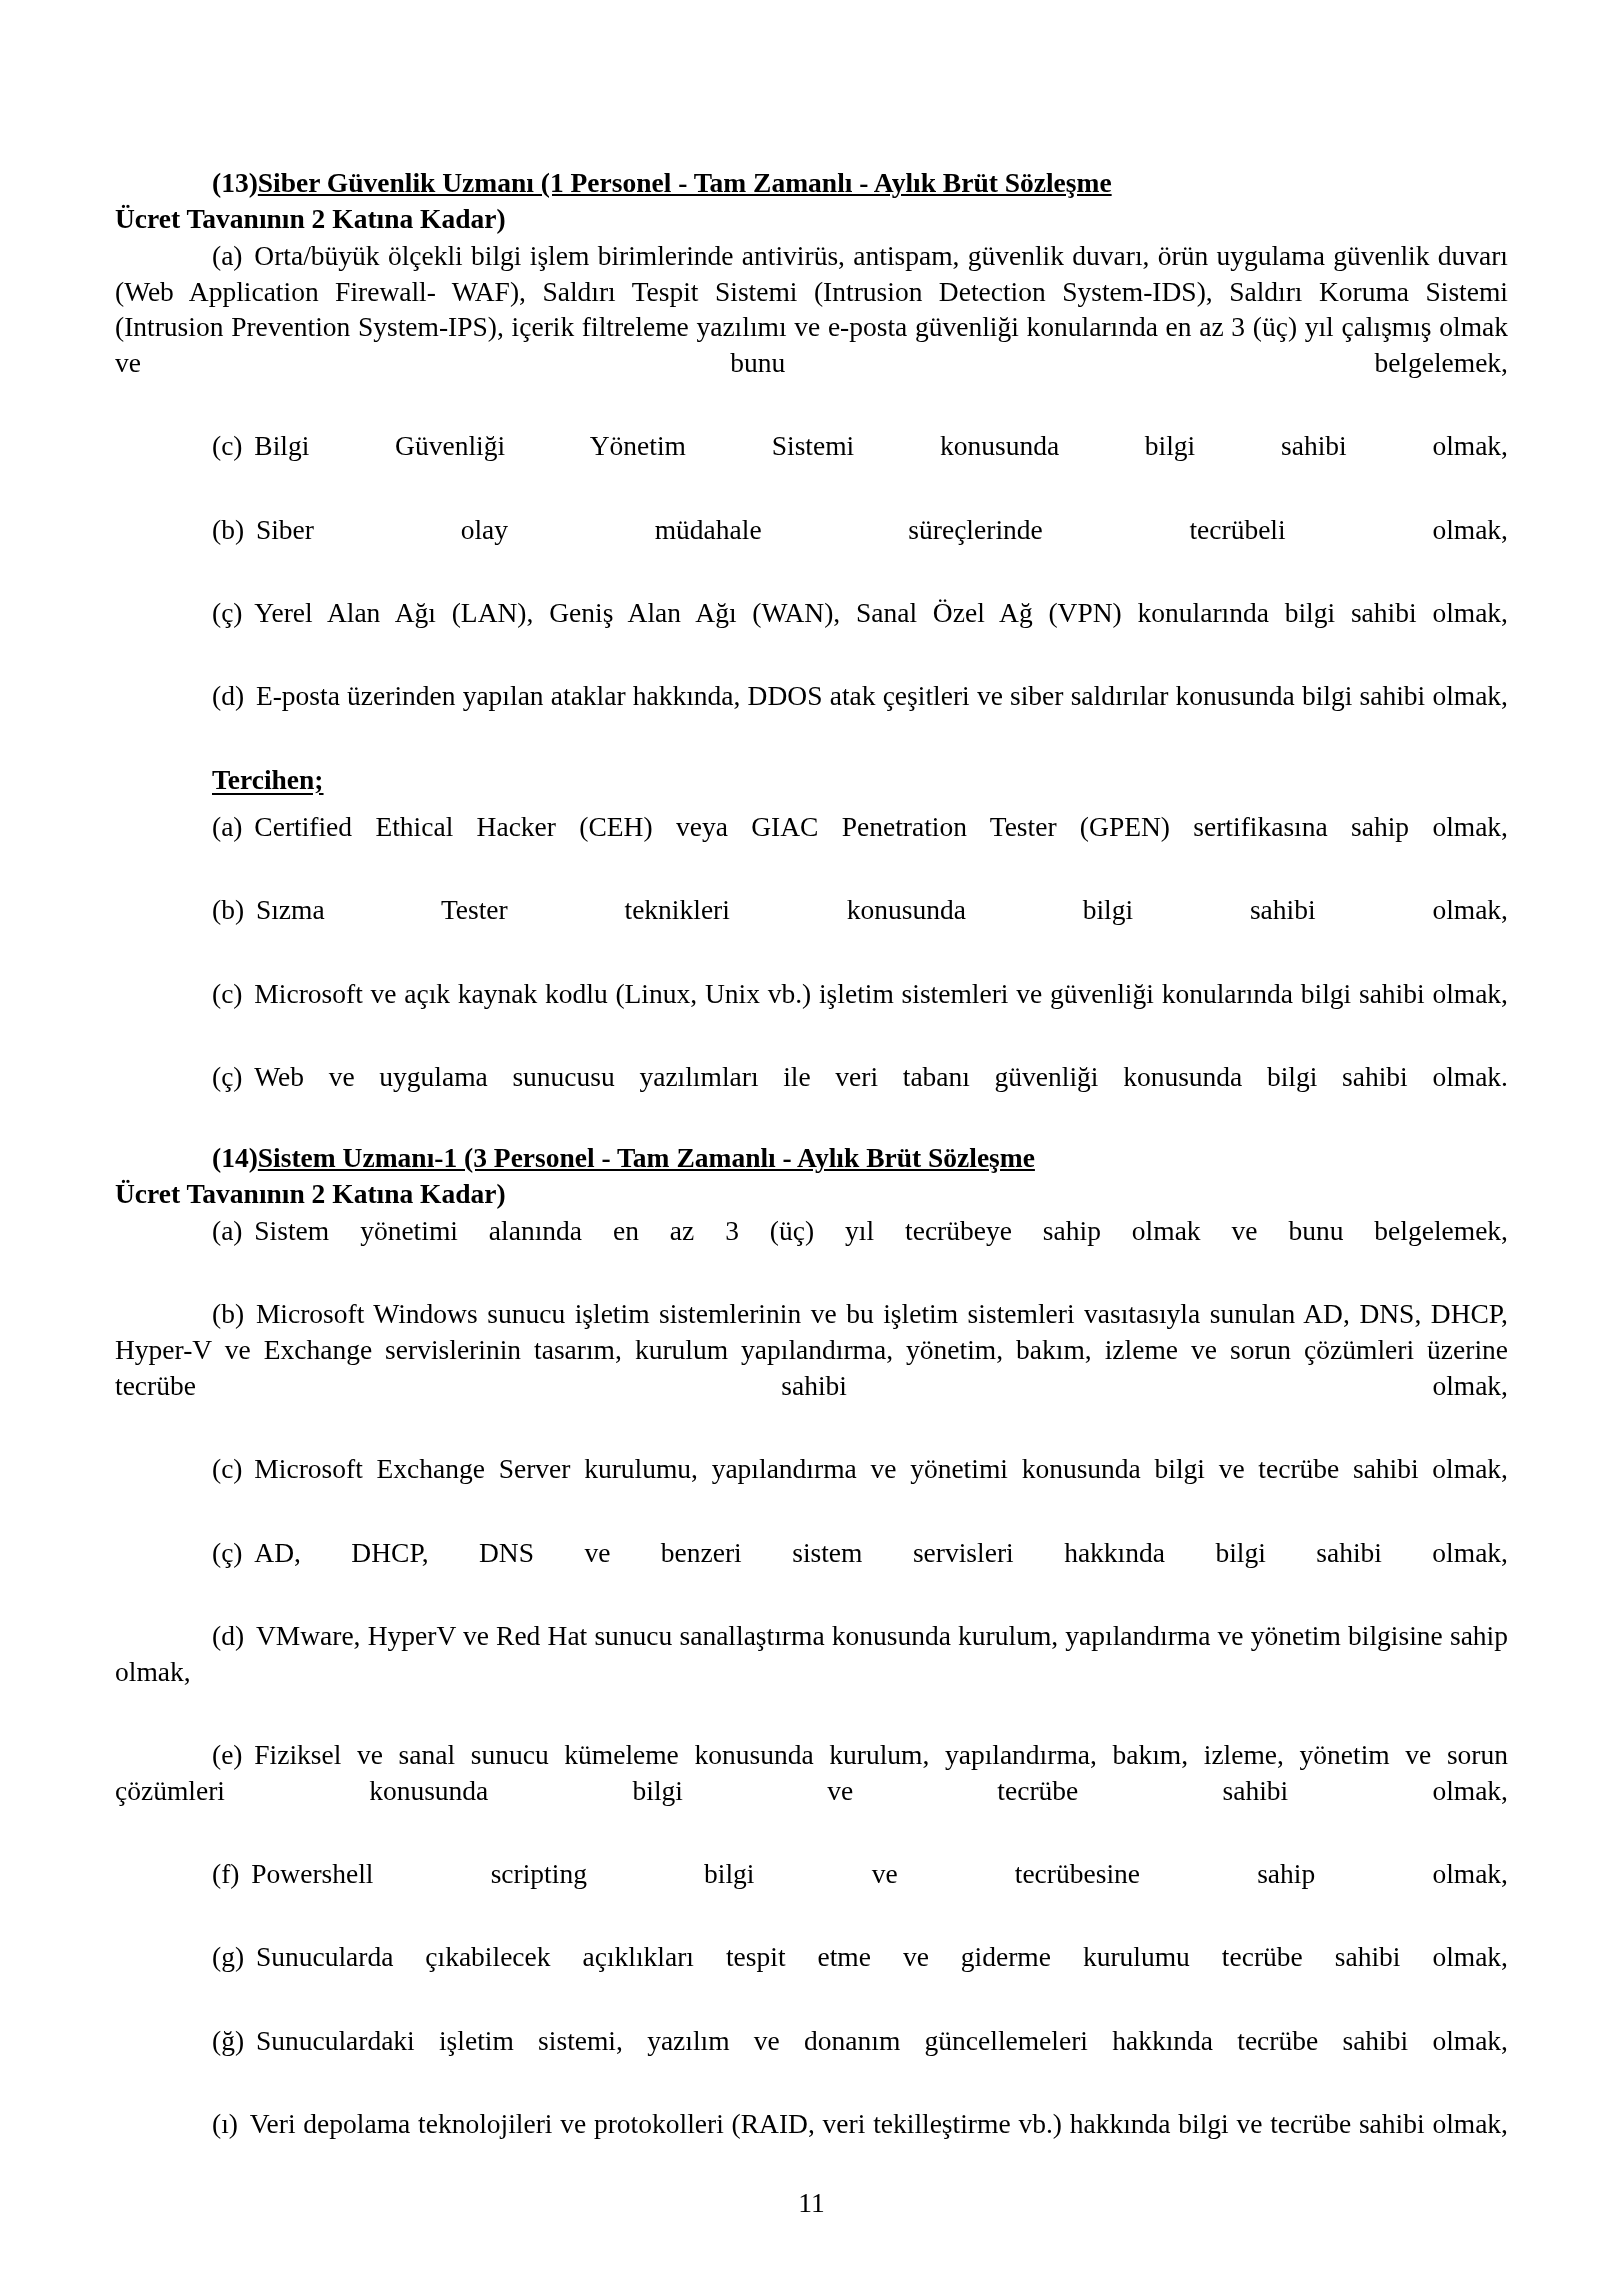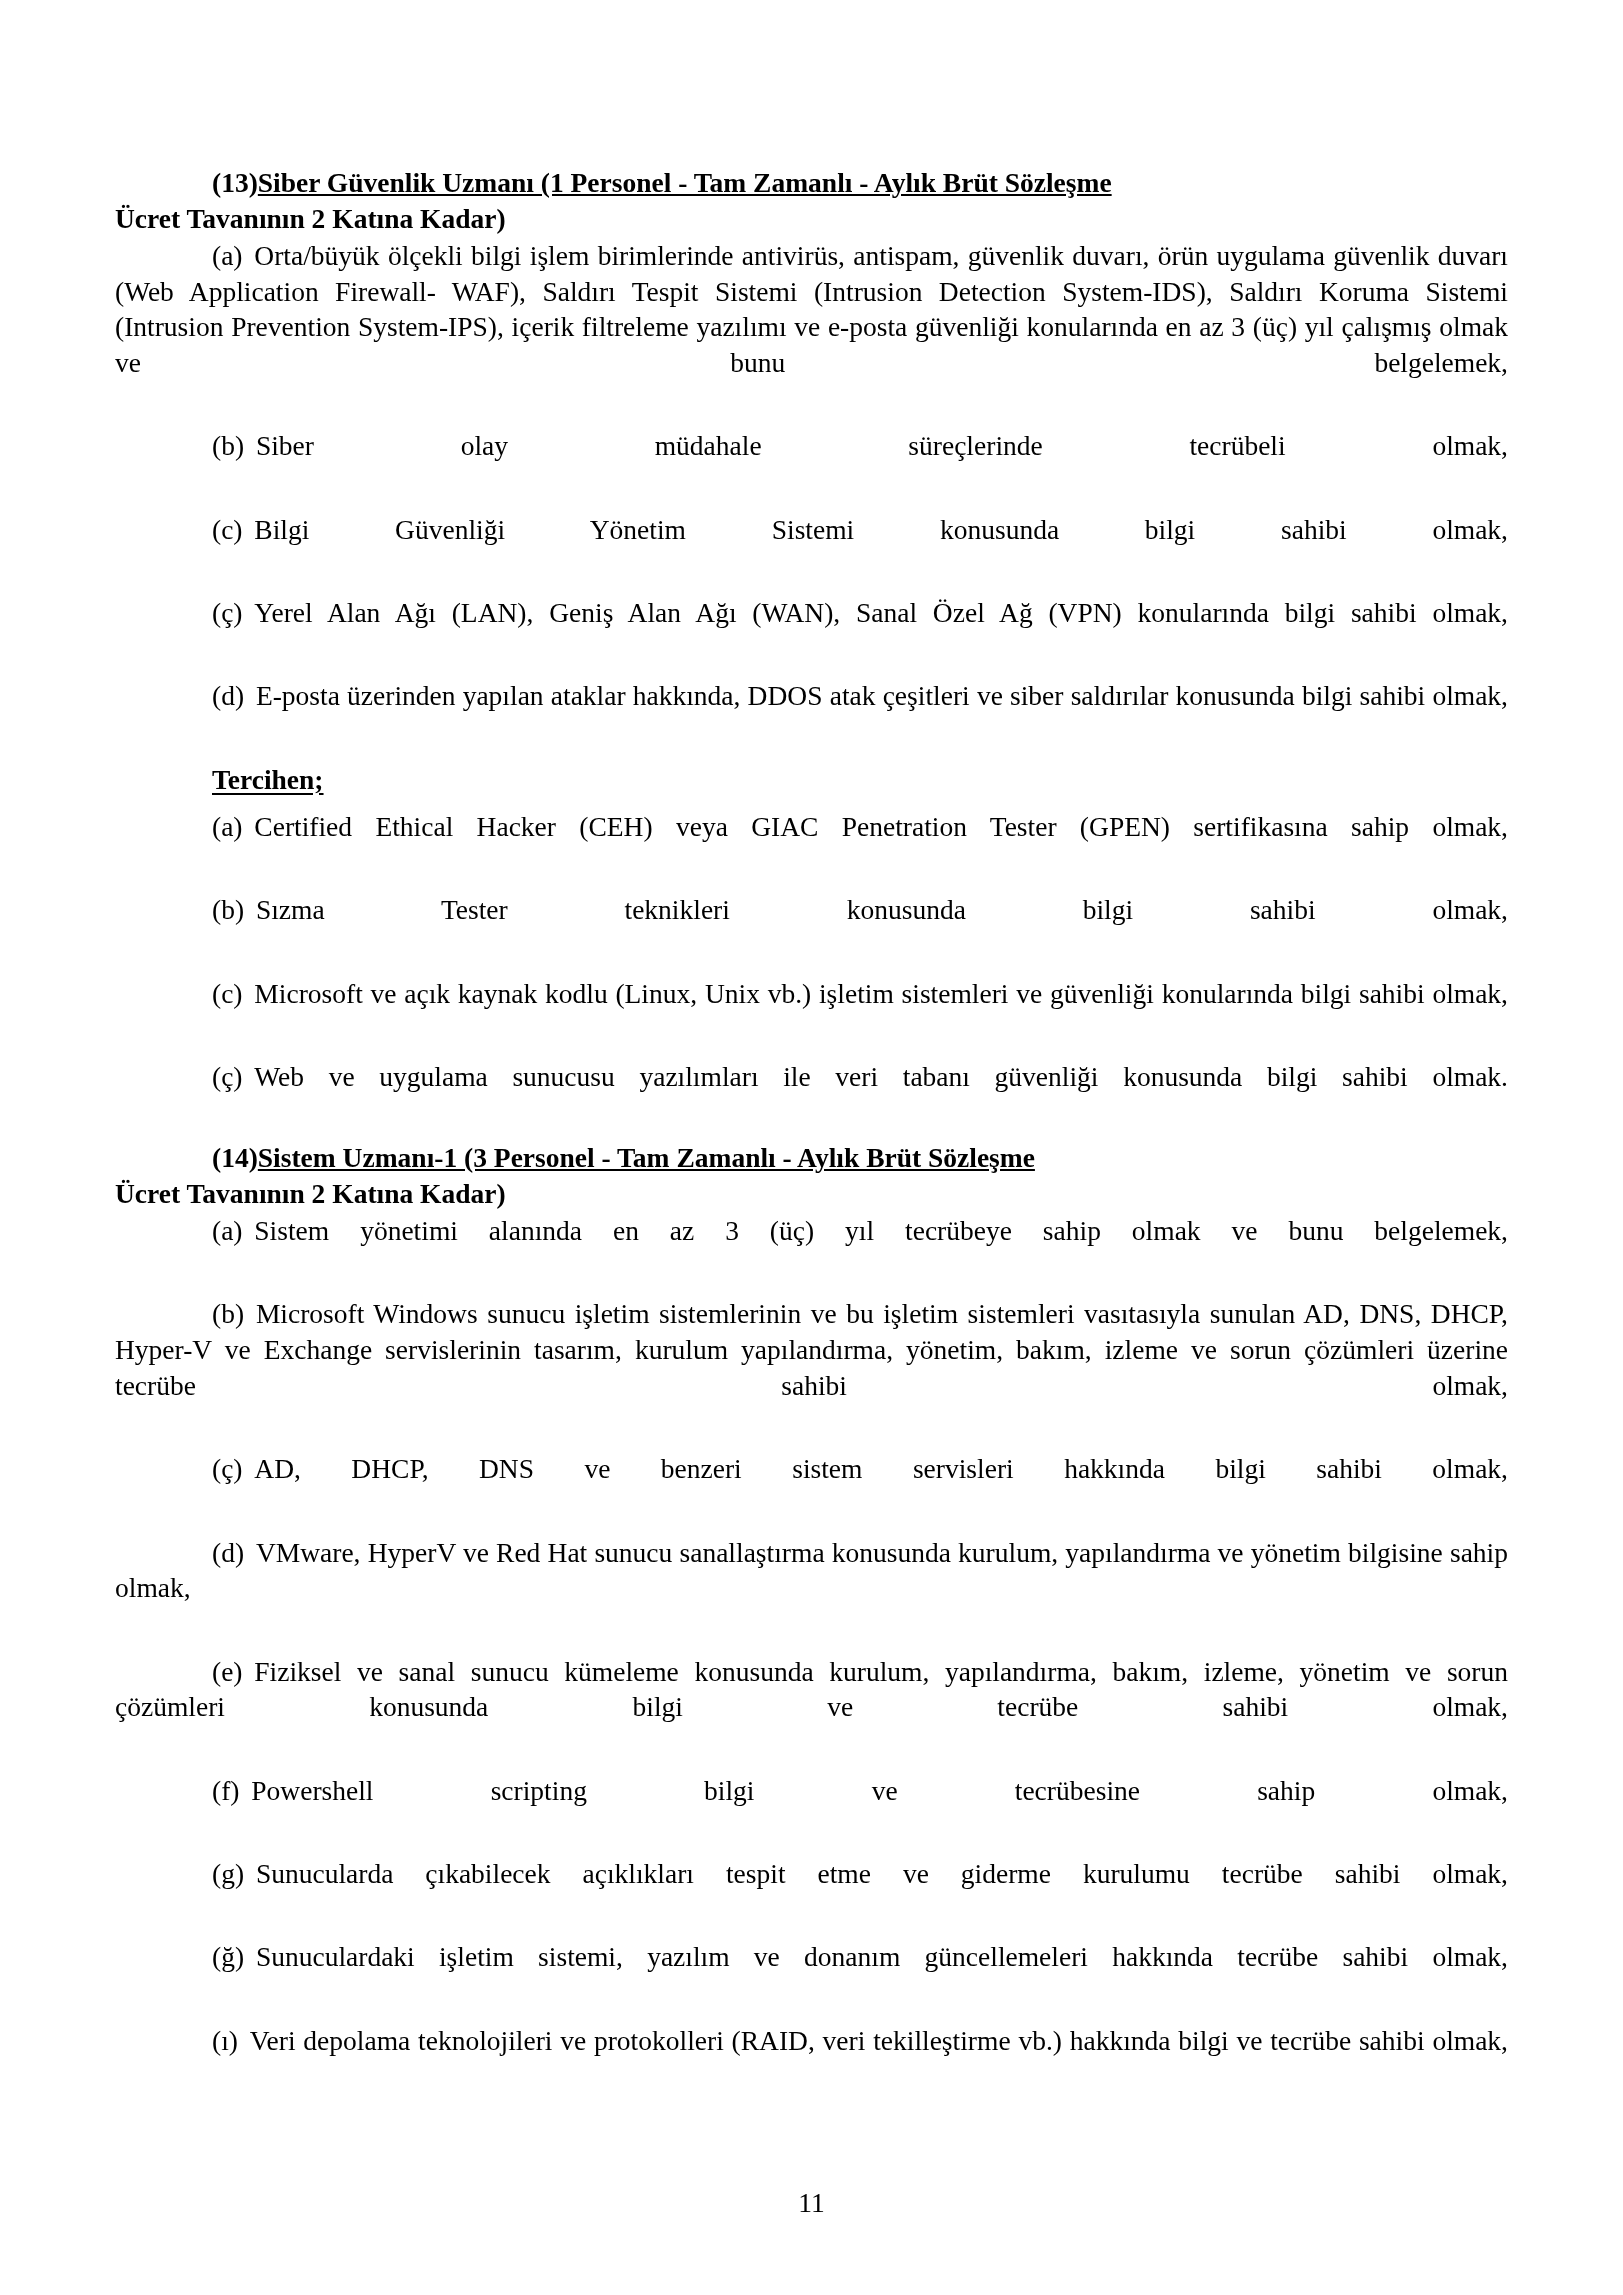--- a/index.html
+++ b/index.html
@@ -106,23 +106,23 @@
 <div class="page">
   <div class="body-col">
 
     <div class="job-heading">
       <span class="num">(13)</span><span class="ttl">Siber Güvenlik Uzmanı (1 Personel - Tam Zamanlı - Aylık Brüt Sözleşme</span>
     </div>
     <div class="job-heading-line2">Ücret Tavanının 2 Katına Kadar)</div>
 
     <p class="item"><span class="lbl">(a)</span><span class="gap"></span><span>Orta/büyük ölçekli bilgi işlem birimlerinde antivirüs, antispam, güvenlik duvarı, örün uygulama güvenlik duvarı (Web Application Firewall- WAF), Saldırı Tespit Sistemi (Intrusion Detection System-IDS), Saldırı Koruma Sistemi (Intrusion Prevention System-IPS), içerik filtreleme yazılımı ve e-posta güvenliği konularında en az 3 (üç) yıl çalışmış olmak ve bunu belgelemek,</span></p>
 
+    <p class="item"><span class="lbl">(c)</span><span class="gap"></span><span>Bilgi Güvenliği Yönetim Sistemi konusunda bilgi sahibi olmak,</span></p>
+
     <p class="item"><span class="lbl">(b)</span><span class="gap"></span><span>Siber olay müdahale süreçlerinde tecrübeli olmak,</span></p>
-
-    <p class="item"><span class="lbl">(c)</span><span class="gap"></span><span>Bilgi Güvenliği Yönetim Sistemi konusunda bilgi sahibi olmak,</span></p>
 
     <p class="item"><span class="lbl">(ç)</span><span class="gap"></span><span>Yerel Alan Ağı (LAN), Geniş Alan Ağı (WAN), Sanal Özel Ağ (VPN) konularında bilgi sahibi olmak,</span></p>
 
     <p class="item"><span class="lbl">(d)</span><span class="gap"></span><span>E-posta üzerinden yapılan ataklar hakkında, DDOS atak çeşitleri ve siber saldırılar konusunda bilgi sahibi olmak,</span></p>
 
     <div class="tercihen-wrap"><span class="tercihen">Tercihen;</span></div>
 
     <p class="item"><span class="lbl">(a)</span><span class="gap"></span><span>Certified Ethical Hacker (CEH) veya GIAC Penetration Tester (GPEN) sertifikasına sahip olmak,</span></p>
 
     <p class="item"><span class="lbl">(b)</span><span class="gap"></span><span>Sızma Tester teknikleri konusunda bilgi sahibi olmak,</span></p>
@@ -133,20 +133,21 @@
 
     <div class="job-heading">
       <span class="num">(14)</span><span class="ttl">Sistem Uzmanı-1 (3 Personel - Tam Zamanlı - Aylık Brüt Sözleşme</span>
     </div>
     <div class="job-heading-line2">Ücret Tavanının 2 Katına Kadar)</div>
 
     <p class="item"><span class="lbl">(a)</span><span class="gap"></span><span>Sistem yönetimi alanında en az 3 (üç) yıl tecrübeye sahip olmak ve bunu belgelemek,</span></p>
 
     <p class="item"><span class="lbl">(b)</span><span class="gap"></span><span>Microsoft Windows sunucu işletim sistemlerinin ve bu işletim sistemleri vasıtasıyla sunulan AD, DNS, DHCP, Hyper-V ve Exchange servislerinin tasarım, kurulum yapılandırma, yönetim, bakım, izleme ve sorun çözümleri üzerine tecrübe sahibi olmak,</span></p>
 
+    <p class="item"><span class="lbl">(c)</span><span class="gap"></span><span>Microsoft Exchange Server kurulumu, yapılandırma ve yönetimi konusunda bilgi ve tecrübe sahibi olmak,</span></p>
 
     <p class="item"><span class="lbl">(ç)</span><span class="gap"></span><span>AD, DHCP, DNS ve benzeri sistem servisleri hakkında bilgi sahibi olmak,</span></p>
 
     <p class="item"><span class="lbl">(d)</span><span class="gap"></span><span>VMware, HyperV ve Red Hat sunucu sanallaştırma konusunda kurulum, yapılandırma ve yönetim bilgisine sahip olmak,</span></p>
 
     <p class="item"><span class="lbl">(e)</span><span class="gap"></span><span>Fiziksel ve sanal sunucu kümeleme konusunda kurulum, yapılandırma, bakım, izleme, yönetim ve sorun çözümleri konusunda bilgi ve tecrübe sahibi olmak,</span></p>
 
     <p class="item"><span class="lbl">(f)</span><span class="gap"></span><span>Powershell scripting bilgi ve tecrübesine sahip olmak,</span></p>
 
     <p class="item"><span class="lbl">(g)</span><span class="gap"></span><span>Sunucularda çıkabilecek açıklıkları tespit etme ve giderme kurulumu tecrübe sahibi olmak,</span></p>

